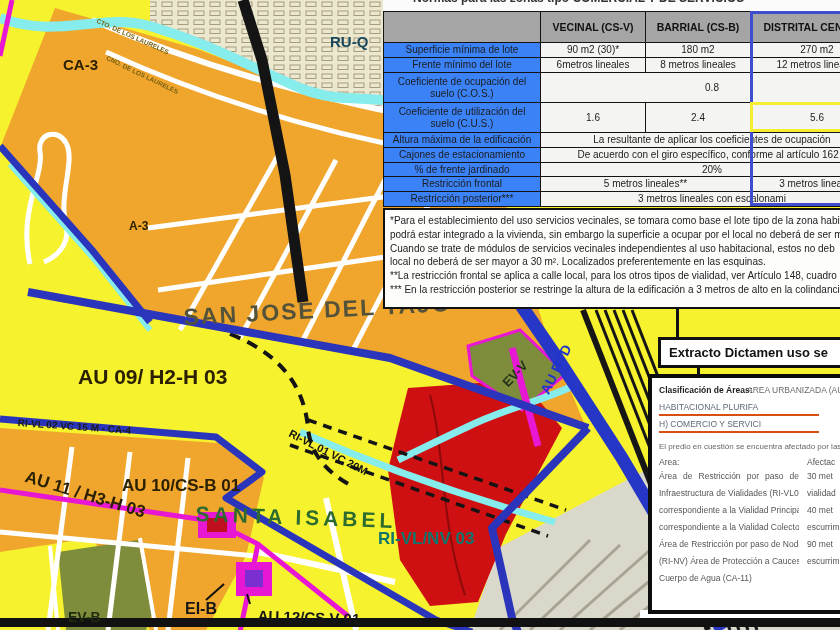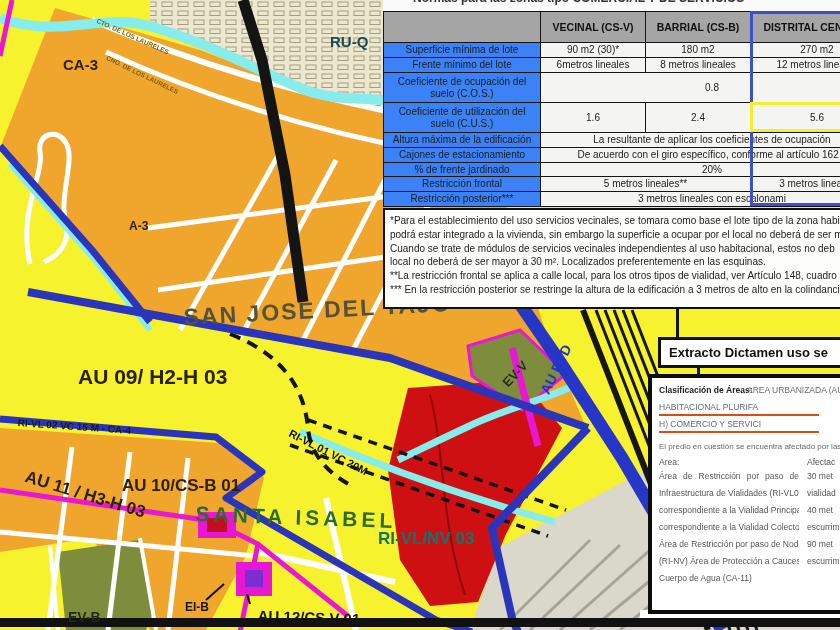--- a/index.html
+++ b/index.html
@@ -154,21 +154,21 @@
   <div class="ml" style="left:63px;top:57px;font-size:15px;color:#2b2000;">CA-3</div>
   <div class="ml" style="left:330px;top:34px;font-size:15px;color:#18475c;">RU-Q</div>
   <div class="ml" style="left:100px;top:220px;font-size:12px;color:#2b2000;margin-left:29px;">A-3</div>
   <div class="ml" style="left:183px;top:306px;font-size:23px;color:#55523a;letter-spacing:2px;transform:rotate(-3deg);">SAN JOSE DEL TAJO</div>
   <div class="ml" style="left:78px;top:350px;font-size:21px;color:#2b2000;margin-top:16px;">AU 09/ H2-H 03</div>
   <div class="ml" style="left:18px;top:418px;font-size:10px;color:#1a1a1a;transform:rotate(4deg);">RI-VL 02 VC 15 M - CA-4</div>
   <div class="ml" style="left:28px;top:468px;font-size:17px;color:#2b2000;transform:rotate(17deg);">AU 11 / H3-H 03</div>
   <div class="ml" style="left:122px;top:477px;font-size:17px;color:#2b2000;">AU 10/CS-B 01</div>
   <div class="ml" style="left:196px;top:503px;font-size:21px;color:#2e6b2e;letter-spacing:4px;transform:rotate(2deg);">SANTA ISABEL</div>
   <div class="ml" style="left:378px;top:530px;font-size:17px;color:#0f766e;">RI-VL/NV 03</div>
-  <div class="ml" style="left:185px;top:601px;font-size:12px;color:#161616;">EI-B</div>
+  <div class="ml" style="left:185px;top:601px;font-size:16px;color:#161616;">EI-B</div>
   <div class="ml" style="left:258px;top:608px;font-size:15px;color:#161616;transform:rotate(2deg);">AU 12/CS V 01</div>
   <div class="ml" style="left:68px;top:610px;font-size:14px;color:#1f2a10;">EV-B</div>
   <div class="ml" style="left:500px;top:380px;font-size:13px;color:#23321a;transform:rotate(-46deg);">EV-V</div>
   <div class="ml" style="left:538px;top:390px;font-size:14px;color:#2233cc;transform:rotate(-64deg);">AU RTD</div>
   <div class="ml" style="left:292px;top:428px;font-size:11px;color:#111;transform:rotate(27deg);">RI-VL 01 VC 20M</div>
   <div class="ml" style="left:98px;top:18px;font-size:6.5px;color:#776010;transform:rotate(24deg);">CTO. DE LOS LAURELES</div>
   <div class="ml" style="left:108px;top:55px;font-size:6.5px;color:#776010;transform:rotate(26deg);">CNO. DE LOS LAURELES</div>
 
   <div class="title-strip">
     <span>Normas para las zonas tipo COMERCIAL Y DE SERVICIOS</span>

